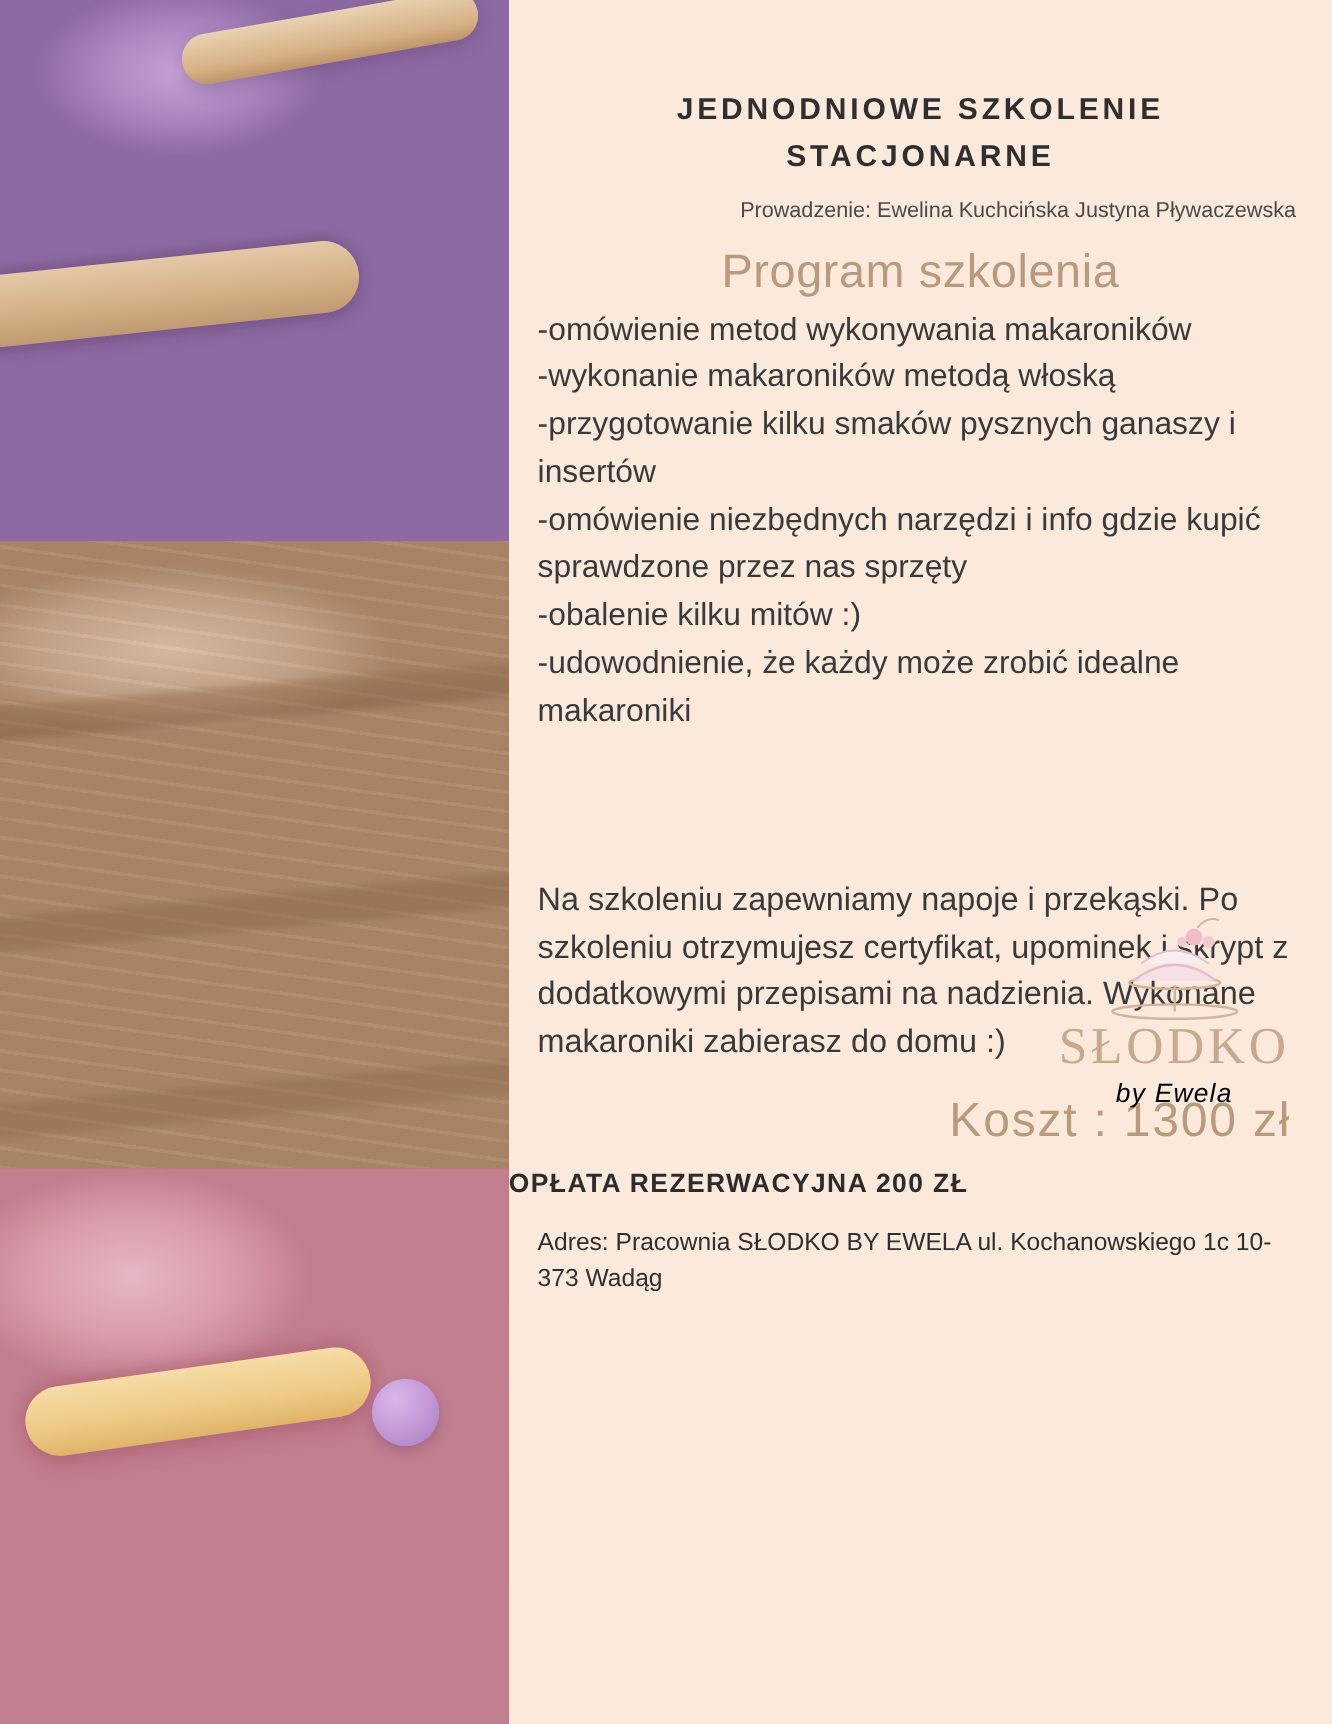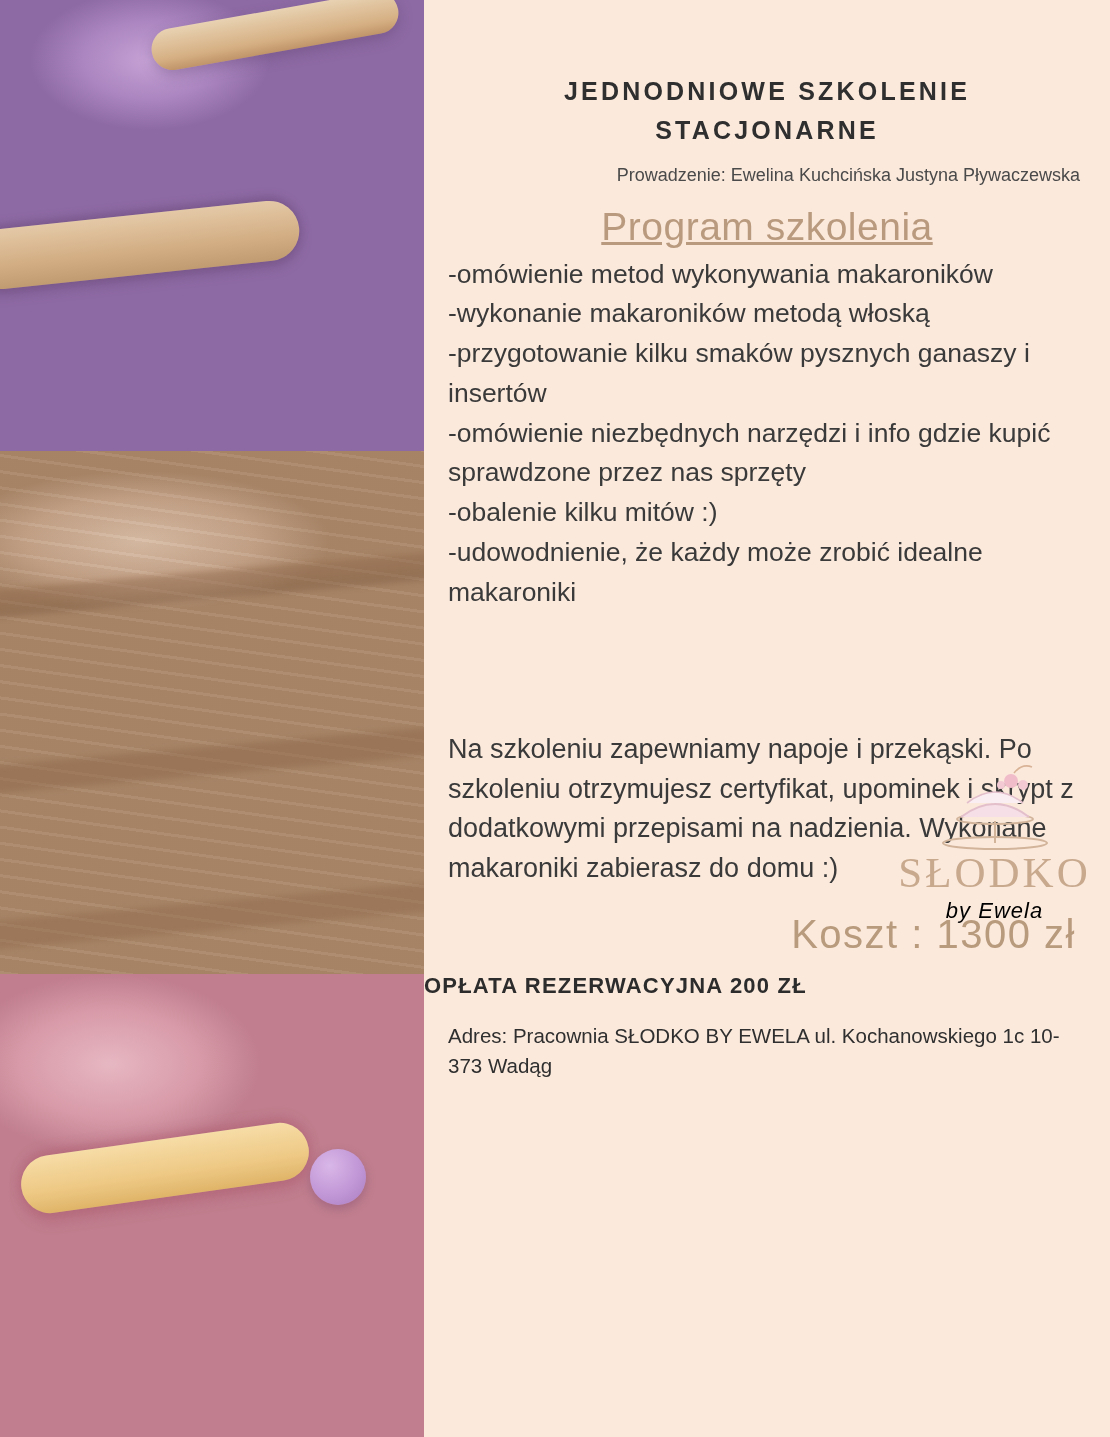--- a/index.html
+++ b/index.html
@@ -154,33 +154,32 @@
     font-size: 18px;
     line-height: 1.28;
     color: #4a4a4a;
   }
   .program-heading {
     margin: 18px 0 6px 0;
     text-align: center;
     font-size: 39px;
     color: #b99a7e;
     letter-spacing: 0.5px;
-    text-decoration: underline;
   }
   .program-list {
     margin: 6px 0 0 24px;
     font-size: 26.5px;
     line-height: 1.50;
     color: #3a3a3a;
     max-width: 620px;
     white-space: pre-line;
   }
   .logo {
     position: absolute;
-    right: 8px;
+    right: 24px;
     bottom: 488px;
     width: 215px;
     height: 190px;
     text-align: center;
   }
   .logo-mark {
     position: relative;
     height: 92px;
   }
   .logo-word {

